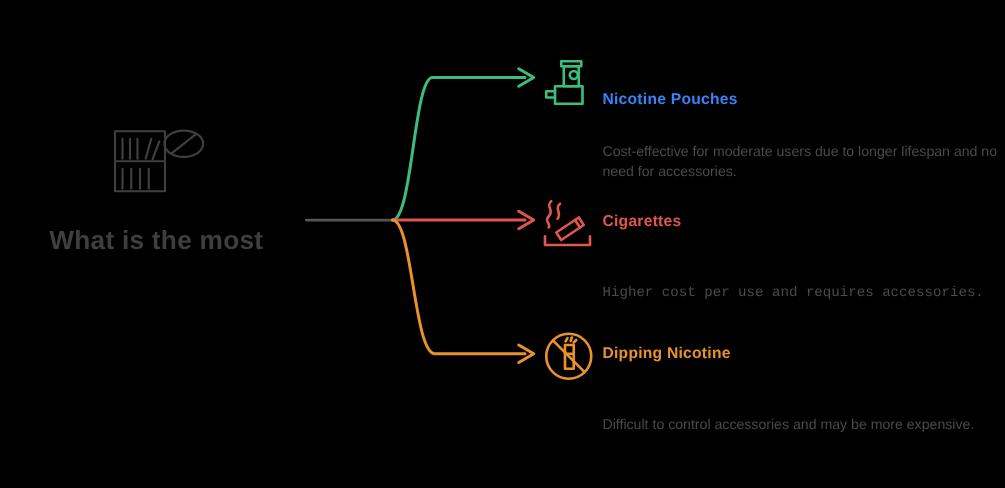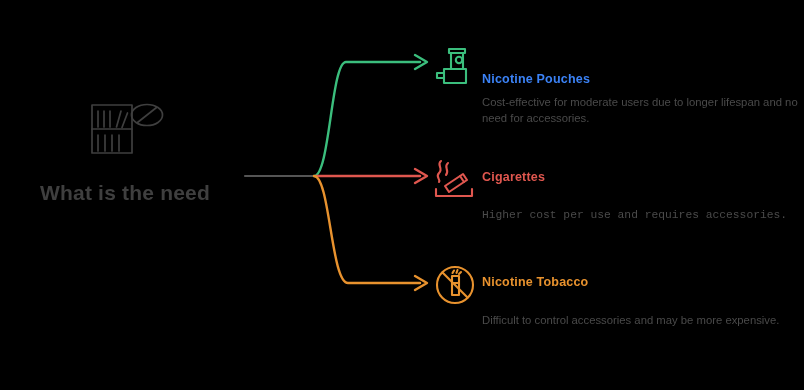--- a/index.html
+++ b/index.html
@@ -16,21 +16,21 @@
 
   
   #connectors{position:absolute;left:0;top:0;width:804px;height:390px;}
 
   
   .branch{position:absolute;left:432px;}
   .branch-icon{position:absolute;left:0;top:0;width:46px;height:46px;}
   .branch-head{position:absolute;left:50px;font-size:12.5px;font-weight:bold;
        letter-spacing:.2px;white-space:nowrap;}
   .branch-body{position:absolute;left:50px;color:#4a4a4a;font-size:11.3px;
-       line-height:16px;width:320px;}
+       line-height:16px;width:320px;margin-top:20px;}
 
   #branch-0{top:44px;}
   #branch-0 .branch-head{top:28px;color:#3b82f6;}
   #branch-0 .branch-body{top:50px;}
 
   #branch-1{top:157px;}
   #branch-1 .branch-head{top:13px;color:#e0574f;text-align:center;}
   #branch-1 .branch-body{top:50px;font-family:Liberation Mono, monospace;}
 
   #branch-2{top:262px;}
@@ -59,21 +59,21 @@
         <path d="M10 55 V39"></path>
         <path d="M17 55 V39"></path>
         <path d="M24 55 V39"></path>
         <path d="M31 55 V39"></path>
 
         <ellipse cx="59" cy="19" rx="15.5" ry="10.5"></ellipse>
         <path d="M49.5 26.5 L68.5 11.5"></path>
       </svg>
     </div>
     <div id="question-title">
-      <div>What is the need</div>
+      <div>What is the most</div>
     </div>
   </div>
 
   <svg id="connectors" viewBox="0 0 804 390" fill="none" stroke-linecap="round" stroke-linejoin="round">
 
     <path d="M245 176 H316" stroke="#555555" stroke-width="2.2"></path>
 
     <path d="M314 176 C 330 176 331 62 346 62 L 420 62" stroke="#3bbe7d" stroke-width="2.4"></path>
     <path d="M415 55 L 427 62 L 415 69" stroke="#3bbe7d" stroke-width="2.4"></path>
 
@@ -126,17 +126,17 @@
         <path d="M10.5 10.5 L35.5 35.5"></path>
 
         <path d="M20 14 H27 V33 H20 Z"></path>
         <path d="M20 21 H27"></path>
 
         <path d="M20.5 11 L22 8.5"></path>
         <path d="M24.5 10.8 L25.5 8"></path>
         <path d="M27 12 L29 10"></path>
       </svg>
     </div>
-    <div class="branch-head">Nicotine Tobacco</div>
+    <div class="branch-head">Dipping Nicotine</div>
     <div class="branch-body">Difficult to control accessories and may be more expensive.</div>
   </div>
 
 </div>
 
 </body></html>

